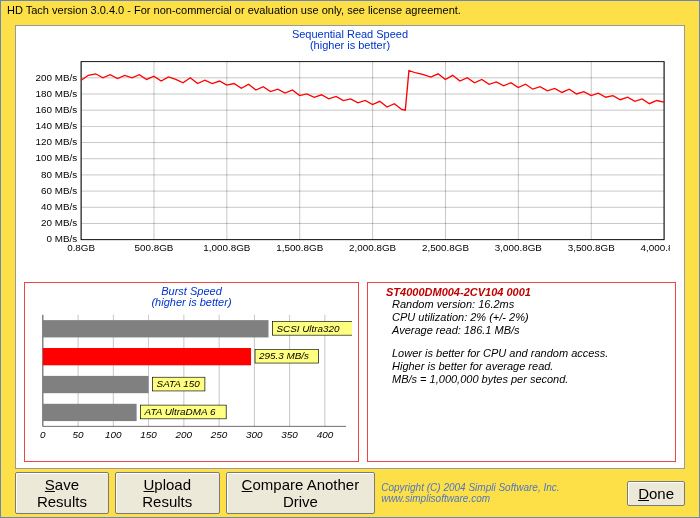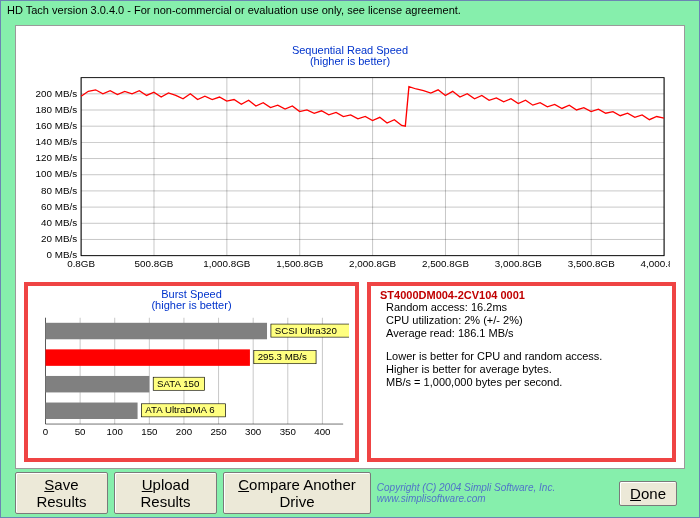--- a/index.html
+++ b/index.html
@@ -9,62 +9,63 @@
     font-size: 11px;
     background: #fff;
     width: 700px;
     height: 518px;
     overflow: hidden;
   }
   .window {
     width: 700px;
     height: 518px;
     border: 1px solid #6b86b3;
-    background: #86efac;
+    background: #fde047;
     position: relative;
   }
   .titlebar {
     padding: 3px 6px 0 6px;
     font-size: 11px;
     color: #000;
   }
   .content {
     position: absolute;
     left: 14px; right: 14px; top: 24px; bottom: 48px;
     border: 1px solid #9a9a9a;
     background: #fff;
   }
   
   .chart-top {
     position: absolute;
-    left: 8px; right: 8px; top: 2px; height: 250px; margin-top: 16px;
+    left: 8px; right: 8px; top: 2px; height: 250px;
   }
   .chart-top-title { text-align: center; color: #0033cc; font-size: 11px; }
   .chart-top-sub   { text-align: center; color: #0033cc; font-size: 11px; margin-top: -1px; }
   .plot-top {
     position: absolute;
     left: 56px; right: 6px; top: 30px; bottom: 22px;
   }
   .plot-top svg { width: 100%; height: 100%; display: block; }
   .frame { stroke: #000; fill: none; stroke-width: 1; }
   .series-line { stroke: #ff0000; fill: none; stroke-width: 1.4; }
 
   
   .bottom-row {
     position: absolute;
     left: 8px; right: 8px; top: 256px; bottom: 6px;
     display: flex;
     gap: 8px;
   }
   .panel {
-    border: 4px solid #ef4444;
+    border: 1px solid #ef4444;
     background: #fff;
     flex: 1 1 0;
     position: relative;
-    padding: 2px 7px;
+    padding: 2px 16px;
+    font-style: italic;
   }
   .panel.chart-panel { flex: 0 0 335px; }
   .burst-title { text-align: center; color: #0033cc; font-size: 11px; }
   .burst-sub { text-align: center; color: #0033cc; font-size: 11px; margin-top: -1px;}
   .plot-burst {
     position: absolute;
     left: 16px; right: 6px; top: 30px; bottom: 20px;
   }
   .plot-burst svg { width: 100%; height: 100%; display:block; }
   .bar { fill: #808080; }
@@ -90,21 +91,21 @@
     border: 1px solid #7a7a7a;
     border-radius: 2px;
     padding: 3px 10px;
     margin-right: 6px;
     cursor: pointer;
     box-shadow: 1px 1px 0 #fff inset;
   }
   .btn .underline { text-decoration: underline; }
   .spacer { flex: 1 1 auto; }
   .copyright { color: #5074c8; font-size: 10px; margin-right: 10px; font-style: italic; }
-  .btn.done { margin-right: 8px; font-weight: normal; }
+  .btn.done { margin-right: 0; font-weight: normal; }
 </style>
 </head>
 <body>
 
 <div class="window">
   <div class="titlebar">HD Tach version 3.0.4.0  -  For non-commercial or evaluation use only, see license agreement.</div>
 
   <div class="content">
 
     <div class="chart-top">
@@ -196,26 +197,26 @@
               <text x="132.74418604651163" y="81.25" font-size="10" fill="#000">SATA 150</text>
               <rect x="18" y="99.295" width="94.64651162790699" height="18.91" class="bar"></rect>
               <rect x="116.64651162790699" y="100.75" width="86.39999999999999" height="15" class="label-box"></rect>
               <text x="120.64651162790699" y="111.75" font-size="10" fill="#000">ATA UltraDMA 6</text>
             </svg>
         </div>
       </div>
 
       <div class="panel info-panel">
         <div class="drive-id">ST4000DM004-2CV104 0001</div>
-        <div class="line">Random access: 16.2ms</div>
+        <div class="line">Random version: 16.2ms</div>
         <div class="line">CPU utilization: 2% (+/- 2%)</div>
         <div class="line">Average read: 186.1 MB/s</div>
         <div class="blank"></div>
         <div class="line">Lower is better for CPU and random access.</div>
-        <div class="line">Higher is better for average bytes.</div>
+        <div class="line">Higher is better for average read.</div>
         <div class="line">MB/s = 1,000,000 bytes per second.</div>
       </div>
 
     </div>
   </div>
 
   <div class="button-bar">
     <button class="btn"><span id="btn-save"><span class="underline">S</span>ave Results</span></button>
     <button class="btn"><span id="btn-upload"><span class="underline">U</span>pload Results</span></button>
     <button class="btn"><span id="btn-compare"><span class="underline">C</span>ompare Another Drive</span></button>

